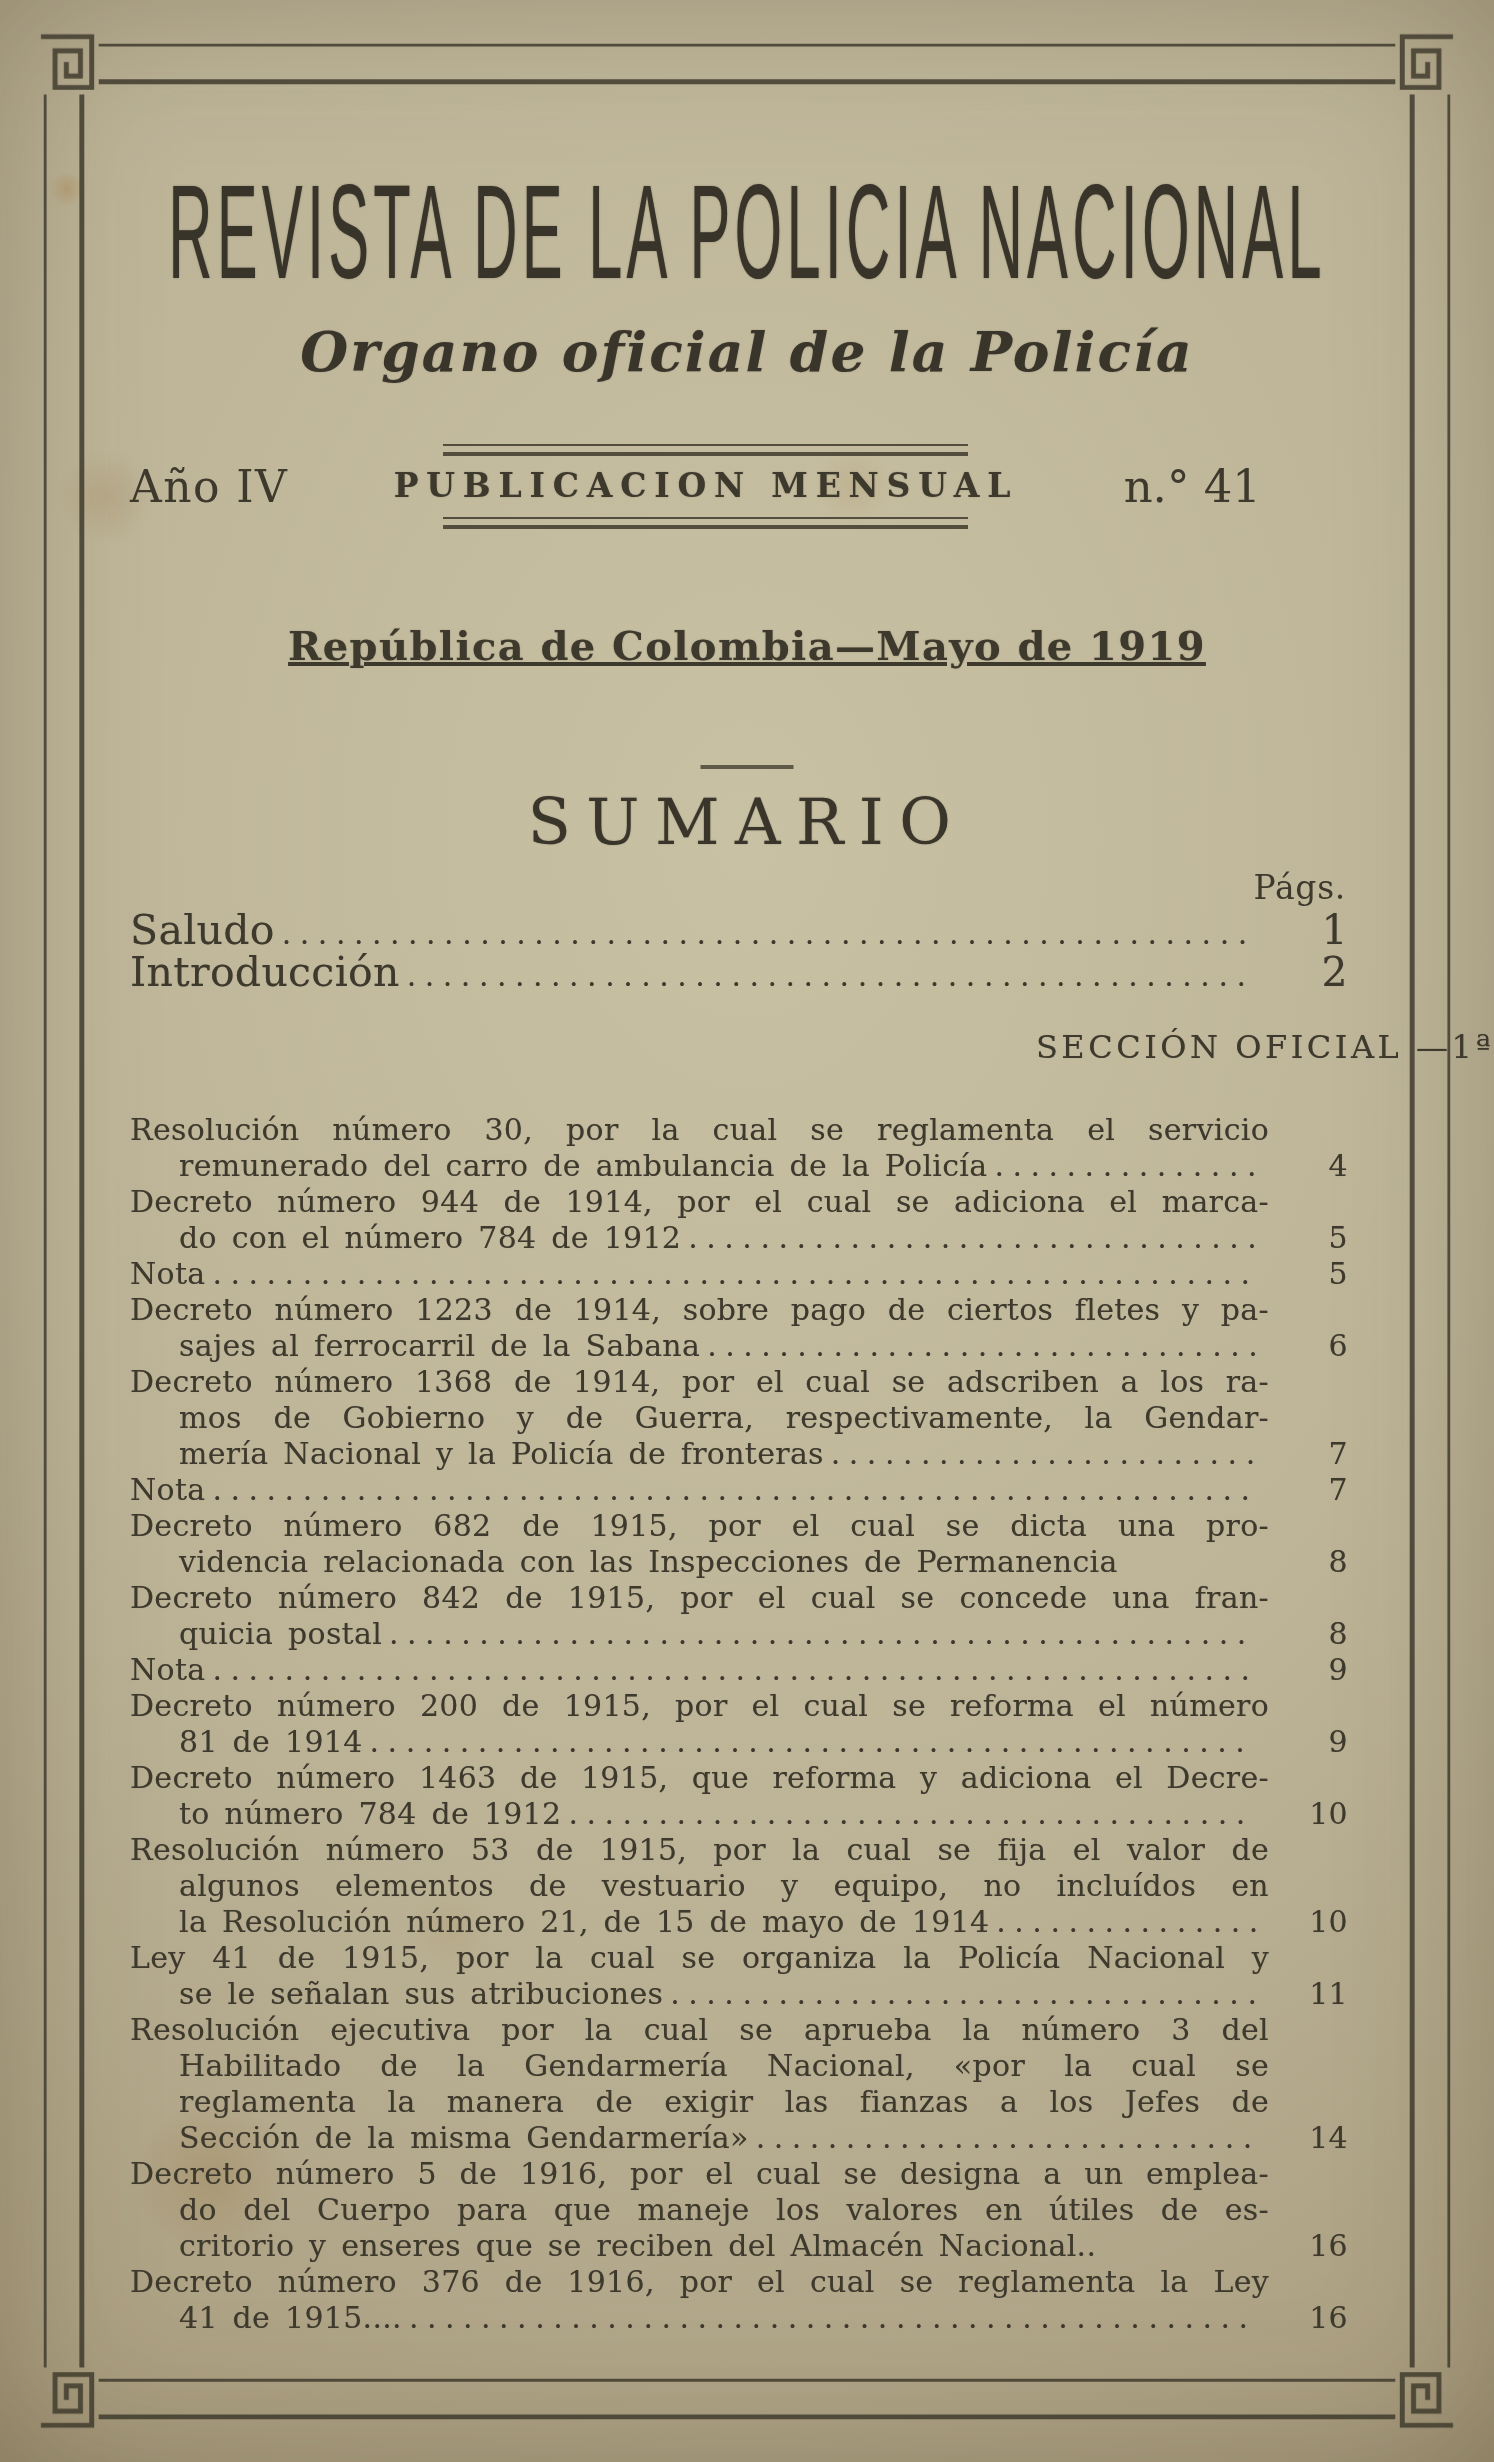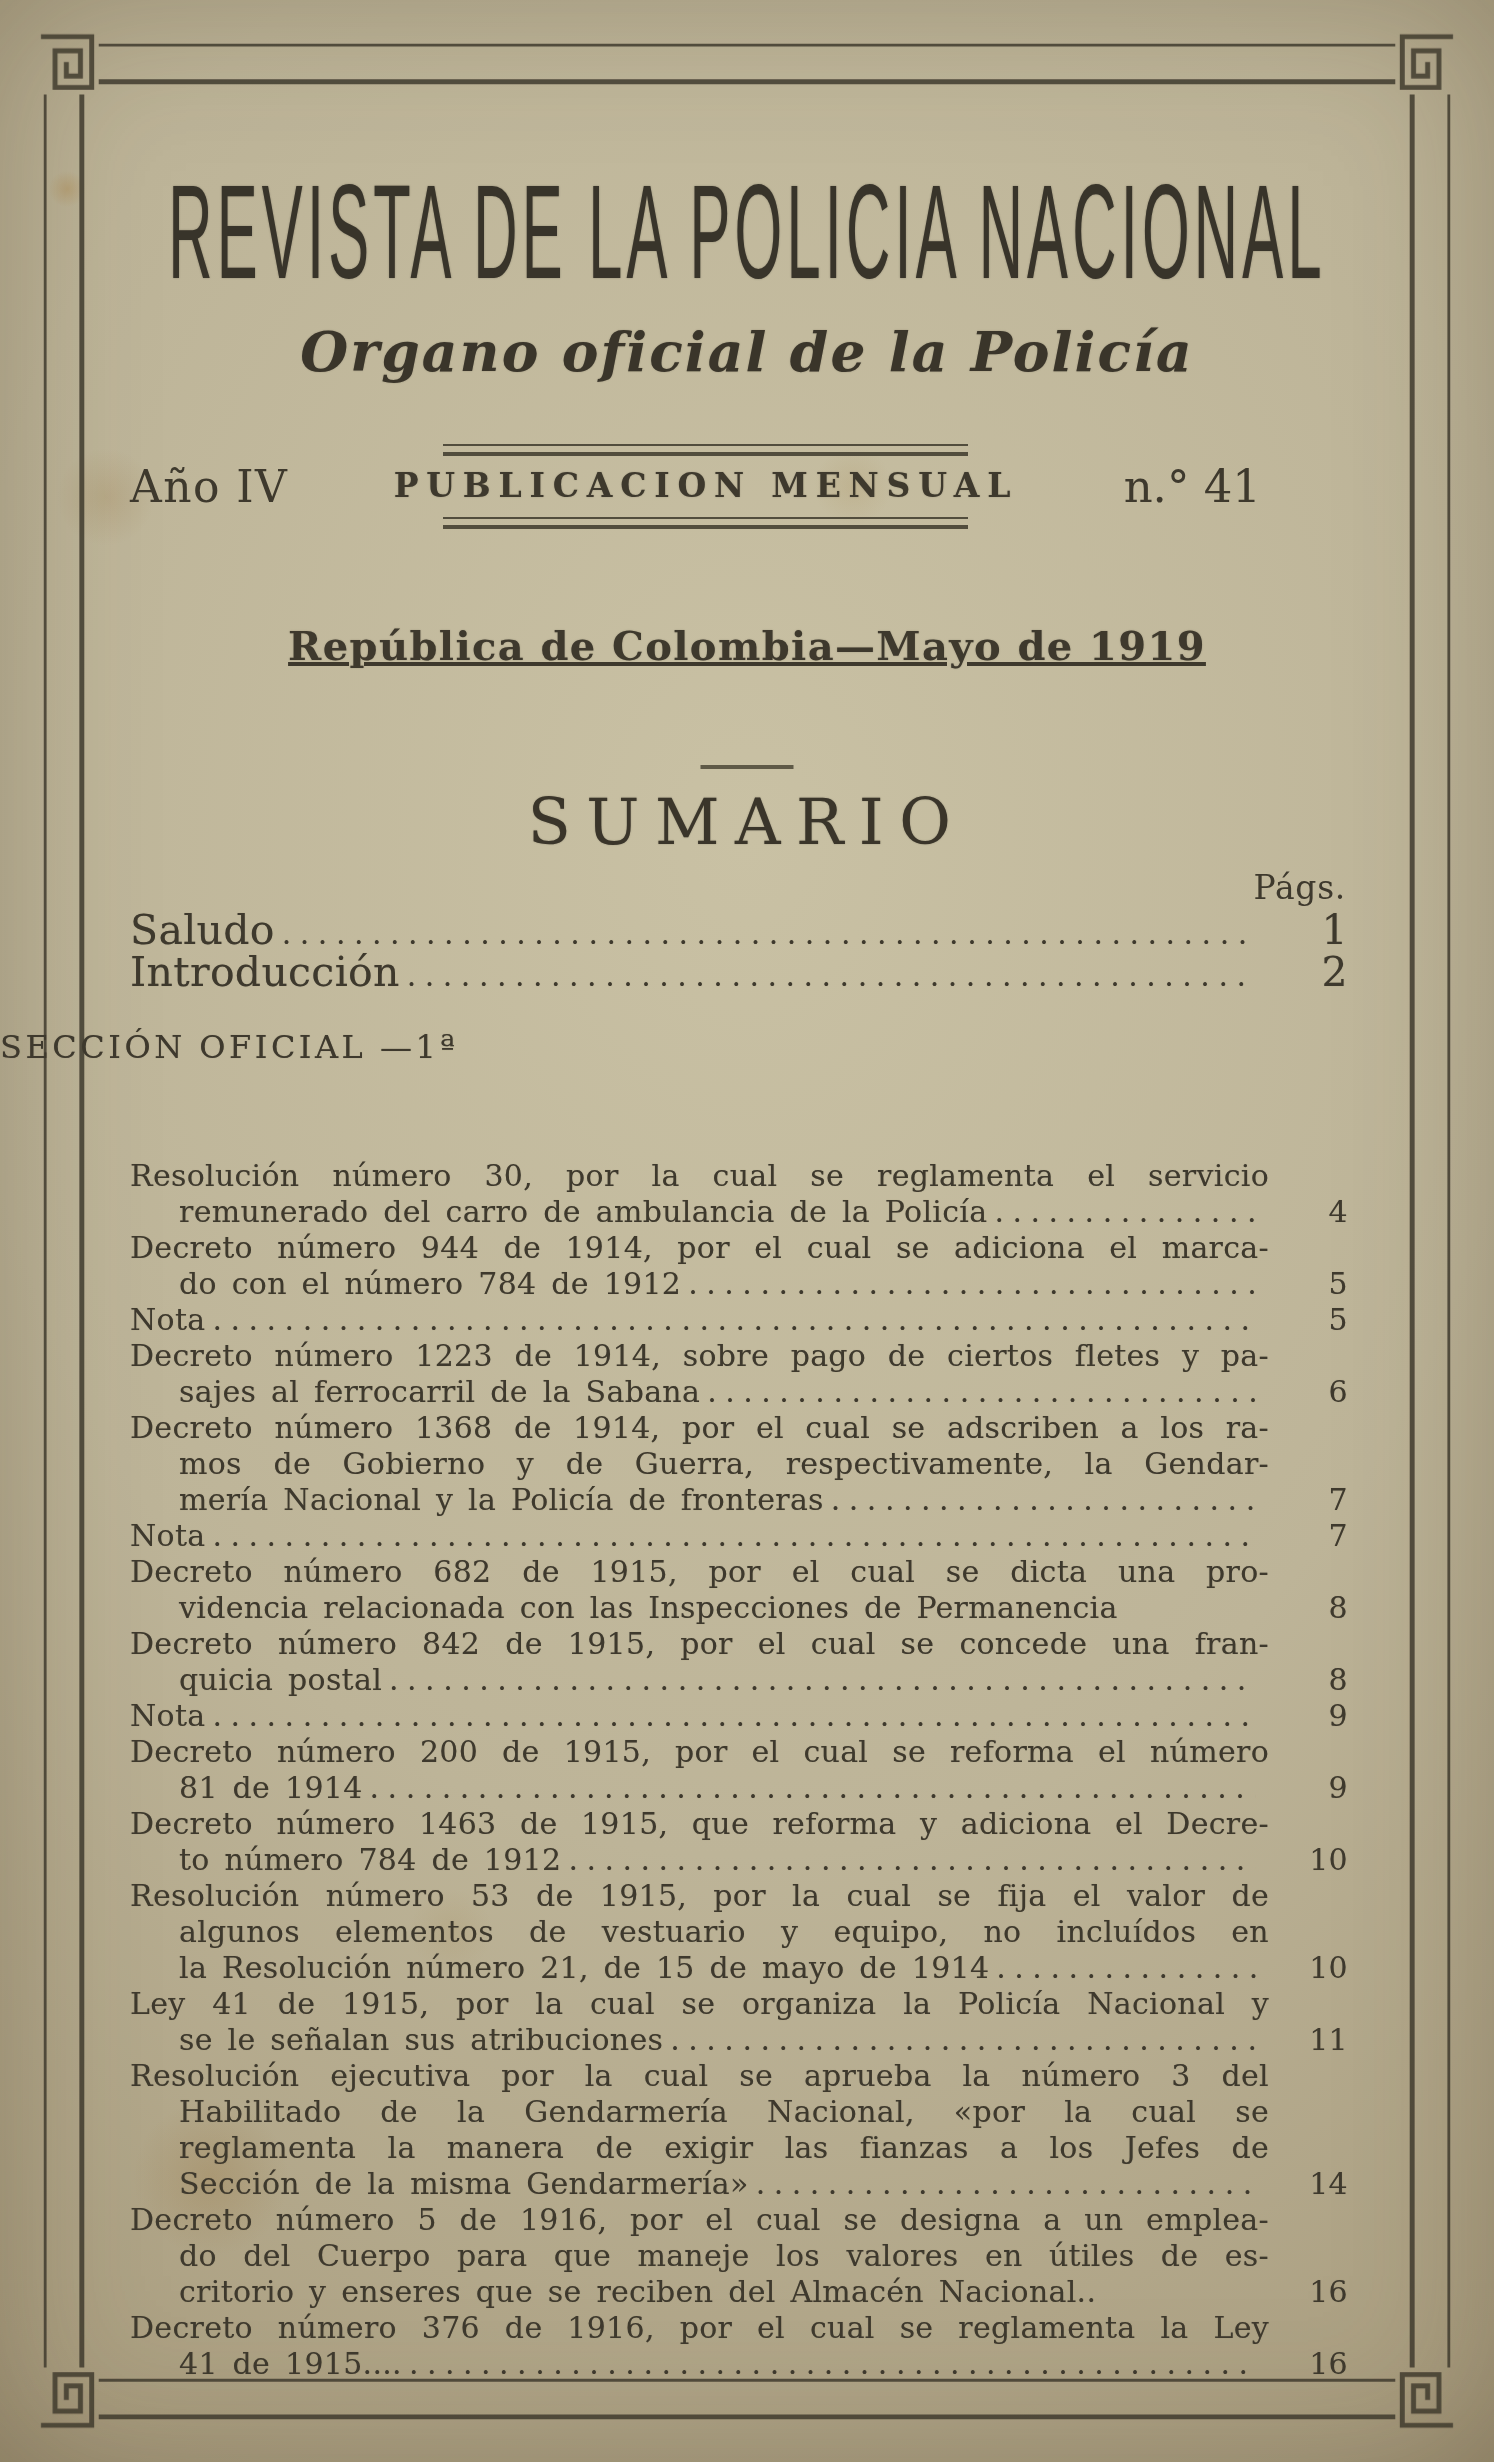--- a/index.html
+++ b/index.html
@@ -68,24 +68,24 @@
     position:absolute;top:786px;left:0;width:100%;
     text-align:center;font-size:63px;letter-spacing:15.5px;
     color:#3a352a;text-shadow:0 0 1.4px rgba(58,53,42,.45);
   }
   .pags-label{
     position:absolute;top:868px;right:148px;
     font-size:33px;letter-spacing:0.7px;
   }
   .toc{position:absolute;left:130px;width:1218px;}
   #toc-front{top:911px;}
-  #toc-entries{top:1112px;margin-top:46px;}
+  #toc-entries{top:1112px;}
   .section-heading{
     position:absolute;top:1028px;left:0;width:100%;
-    text-align:left;font-size:32px;letter-spacing:3.5px;
+    text-align:right;font-size:32px;letter-spacing:3.5px;
     text-shadow:0 0 0.7px rgba(62,57,45,.5);
   }
   .toc-line{
     font-size:30px;line-height:36px;
     word-spacing:5px;letter-spacing:0.3px;
     text-shadow:0 0 0.7px rgba(62,57,45,.35);
     white-space:nowrap;
   }
   #toc-front .toc-line{font-size:41px;line-height:38px;}
   .toc-line:not(.last){

